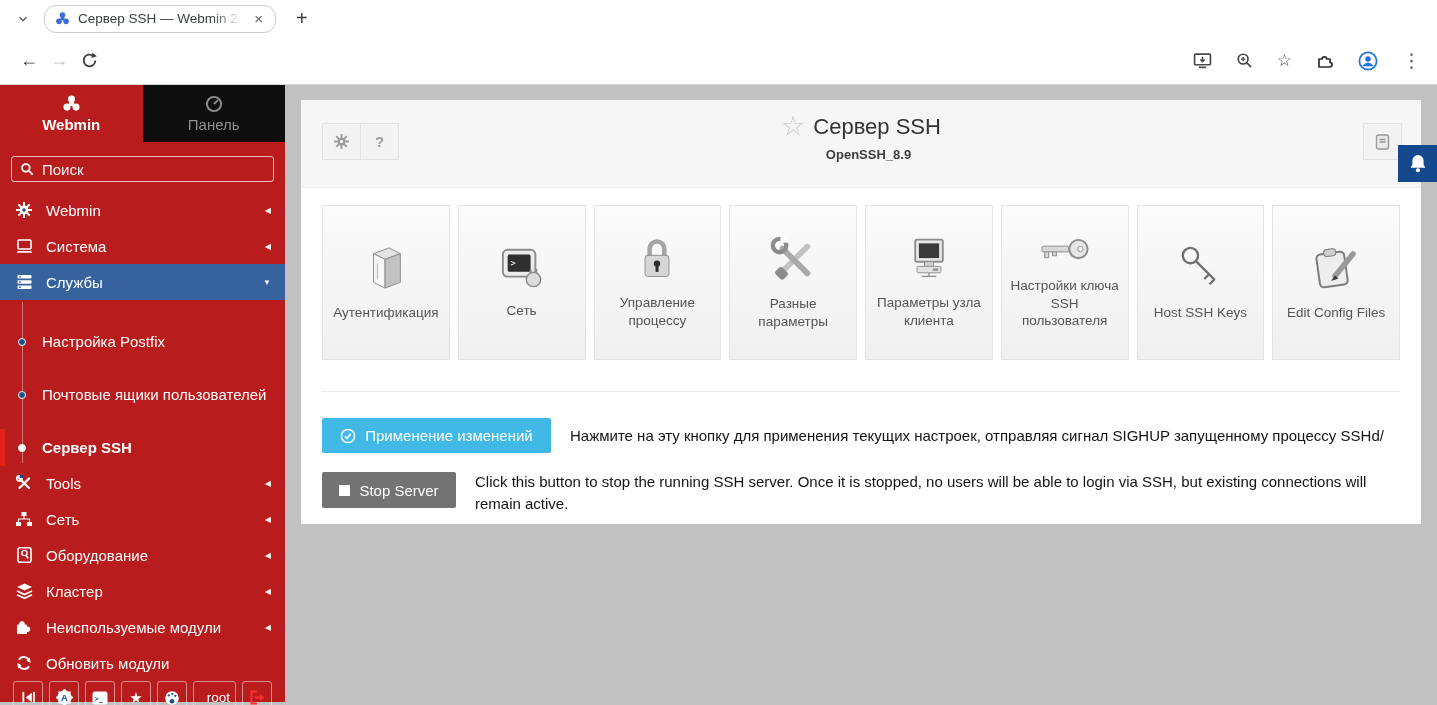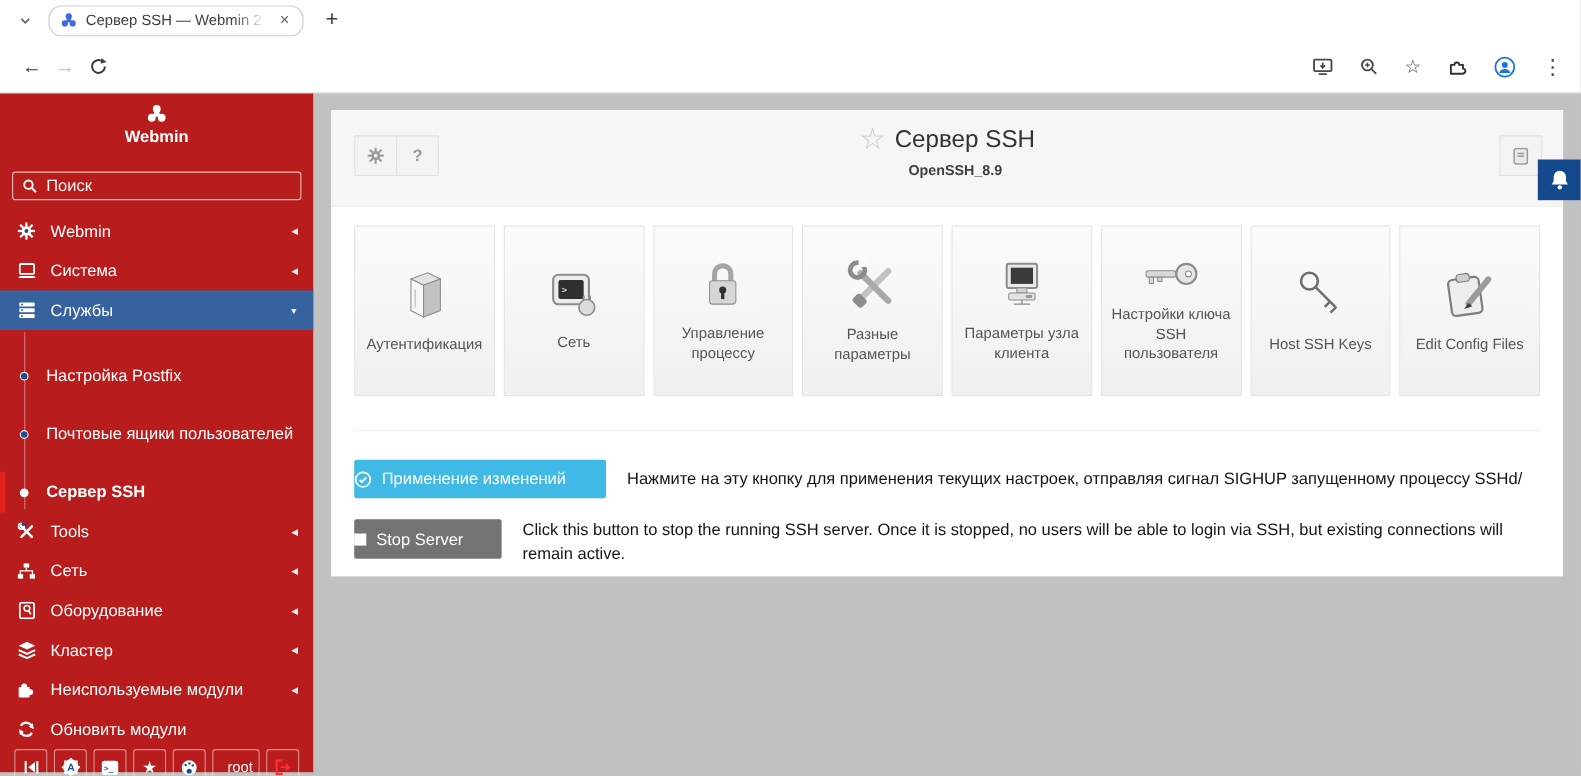--- a/index.html
+++ b/index.html
@@ -88,21 +88,21 @@
   .tile { flex:1; height:155px; background:linear-gradient(#fbfbfb,#f0f0f0); border:1px solid #e3e3e3;
     display:flex; flex-direction:column; align-items:center; justify-content:center; gap:12px;
     text-align:center; font-size:13.5px; color:#555; padding:0 7px; cursor:pointer; line-height:1.32; }
   .ticon { display:flex; align-items:flex-end; justify-content:center; }
 
   .divider { margin:31px 21px 0; border-top:1px solid #ebebeb; }
 
   .action-row { display:flex; padding:0 21px; }
   .action-row.apply { margin-top:26px; align-items:center; }
   .action-row.stop { margin-top:19px; align-items:flex-start; }
-  .btn { display:flex; align-items:center; gap:9px; color:#fff; font-size:15px;
+  .btn { display:flex; align-items:center; justify-content:center; gap:9px; color:#fff; font-size:15px;
     border-radius:2px; cursor:pointer; flex-shrink:0; }
   .btn-apply { width:229px; height:35px; background:#41b9e6; }
   .btn-stop { width:134px; height:36px; background:#737373; }
   .stop-sq { width:11px; height:11px; background:#fff; display:inline-block; }
   .desc { font-size:15px; color:#141414; margin-left:19px; line-height:1.45; }
   .desc.two { max-width:912px; margin-top:-1px; }
 </style>
 </head>
 <body>
 
@@ -180,20 +180,29 @@
           <svg width="19" height="19" viewBox="0 0 16 16">
               <g fill="#fff">
                 <circle cx="8" cy="4.2" r="3"></circle>
                 <circle cx="4.2" cy="11" r="3"></circle>
                 <circle cx="11.8" cy="11" r="3"></circle>
                 <circle cx="8" cy="8" r="2.2"></circle>
               </g>
             </svg>
         </span>
         <span style="font-weight:bold">Webmin</span>
+      </div>
+      <div class="side-tab dark">
+        <span style="display:flex">
+          <svg width="18" height="18" viewBox="0 0 16 16">
+              <circle cx="8" cy="8" r="6.3" stroke="#8f8f8f" stroke-width="1.7" fill="none"></circle>
+              <path d="M8 8 L11.6 4.6" stroke="#8f8f8f" stroke-width="1.7"></path>
+            </svg>
+        </span>
+        <span>Панель</span>
       </div>
     </div>
 
     <div class="search-wrap">
       <span style="display:flex">
         <svg width="14" height="14" viewBox="0 0 16 16">
             <circle cx="6.7" cy="6.7" r="4.4" stroke="#fff" stroke-width="2" fill="none"></circle>
             <path d="M10.2 10.2 L14.5 14.5" stroke="#fff" stroke-width="2.2"></path>
           </svg>
       </span>

